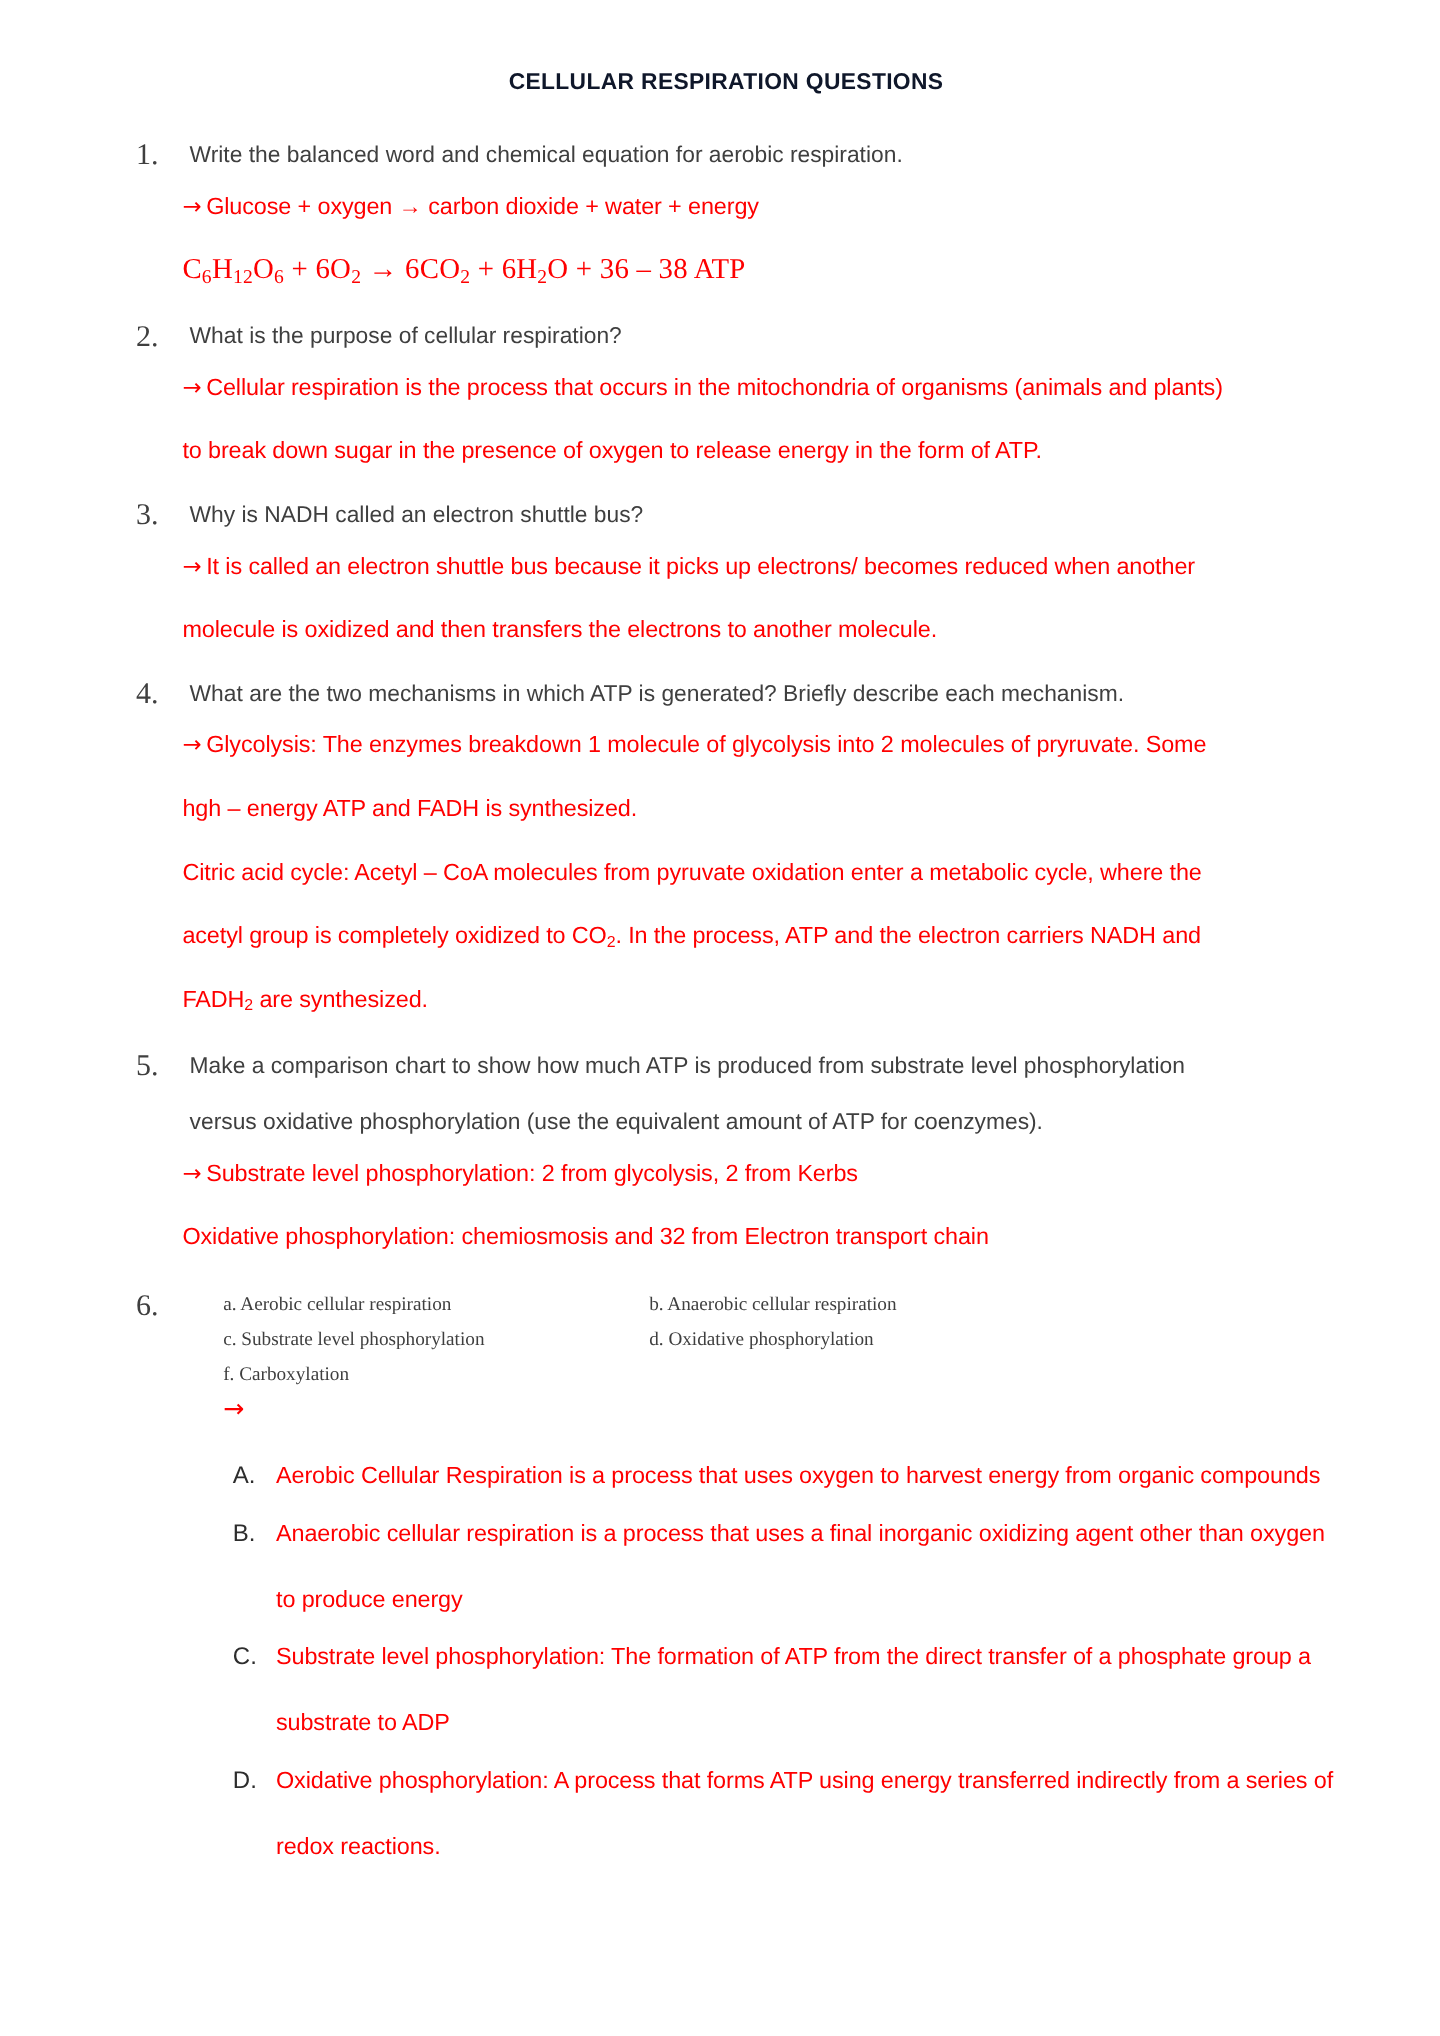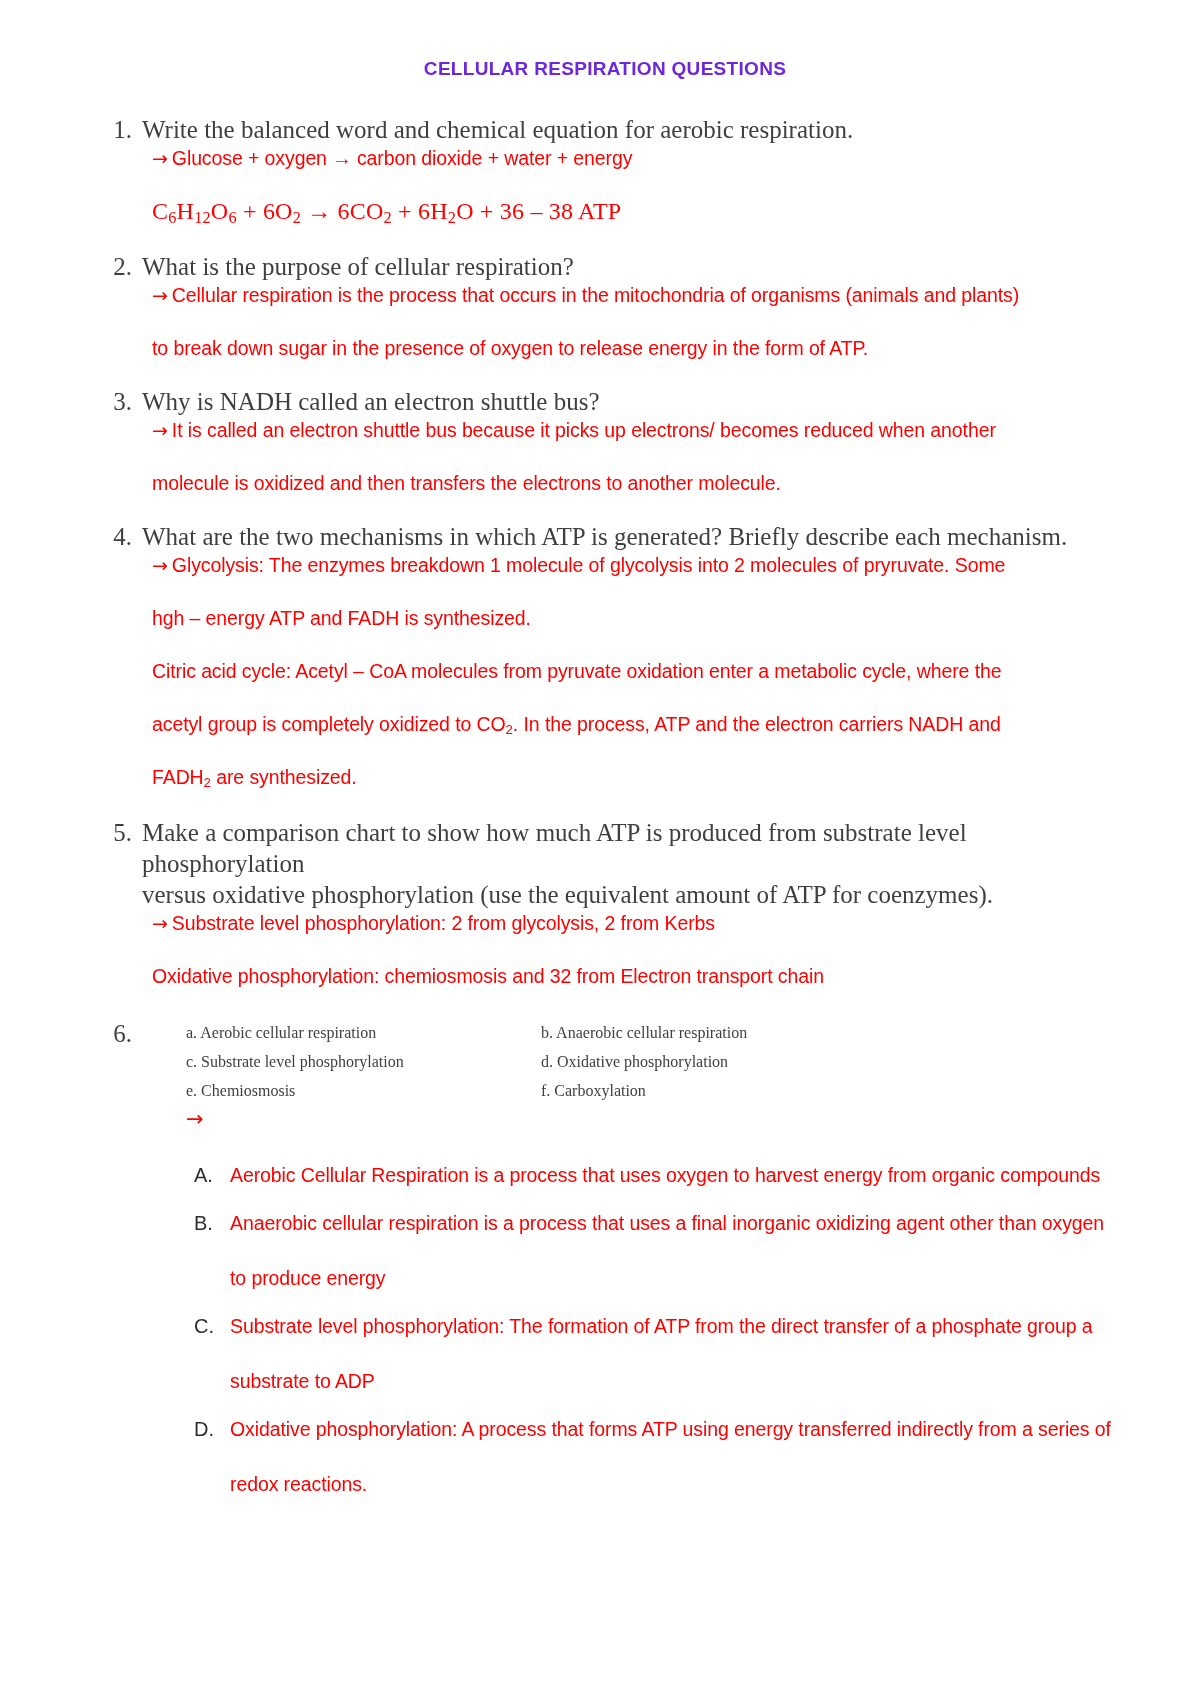--- a/index.html
+++ b/index.html
@@ -25,21 +25,21 @@
     background: #ffffff;
   }
 
   
   .doc-title {
     text-align: center;
     font-family: "Liberation Sans", sans-serif;
     font-size: 19px;
     font-weight: 700;
     letter-spacing: 0.3px;
-    color: #6d28d9;
+    color: #0f172a;
     margin: 0 0 34px 0;
     padding-left: 10px;
   }
 
   
   .q-block {
     position: relative;
     padding-left: 62px;
     margin-bottom: 20px;
   }
@@ -48,25 +48,25 @@
     left: 12px;
     top: 0;
     width: 40px;
     text-align: right;
     font-family: "Liberation Serif", serif;
     font-size: 25px;
     line-height: 31px;
     color: #3f3f3f;
   }
   .q-text {
-    font-family: Liberation Serif, serif;
-    font-size: 25px;
+    font-family: Liberation Sans, sans-serif;
+    font-size: 19px;
     line-height: 31px;
     color: #3f3f3f;
-    margin: 0;
+    margin: 16px;
   }
 
   
   .ans {
     font-family: "Liberation Sans", sans-serif;
     color: #fe0000;
     font-size: 19.5px;
     line-height: 23px;
     margin: 2px 0 0 0;
     padding-left: 10px;
@@ -224,21 +224,20 @@
     <ul class="terms">
       <li class="terms-row">
         <span class="terms-col">a. Aerobic cellular respiration</span>
         <span class="terms-col">b. Anaerobic cellular respiration</span>
       </li>
       <li class="terms-row">
         <span class="terms-col">c. Substrate level phosphorylation</span>
         <span class="terms-col">d. Oxidative phosphorylation</span>
       </li>
       <li class="terms-row">
-        <span class="terms-col">e. Chemiosmosis</span>
         <span class="terms-col">f. Carboxylation</span>
       </li>
     </ul>
 
     <p class="arrow-alone">→</p>
 
     <ul class="lettered">
       <li class="let-item">
         <span class="let-mark">A.</span>
         <p class="let-line">Aerobic Cellular Respiration is a process that uses oxygen to harvest energy from organic compounds</p>

